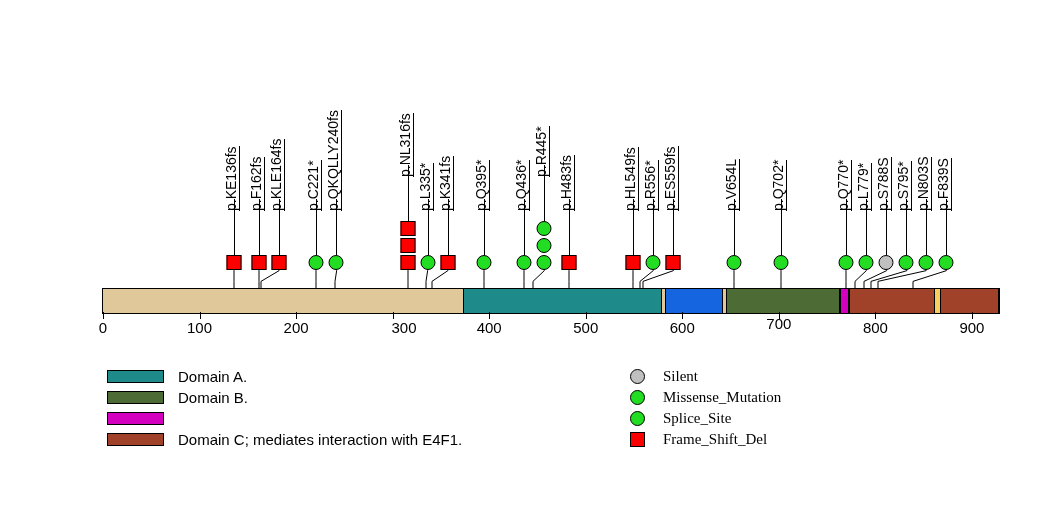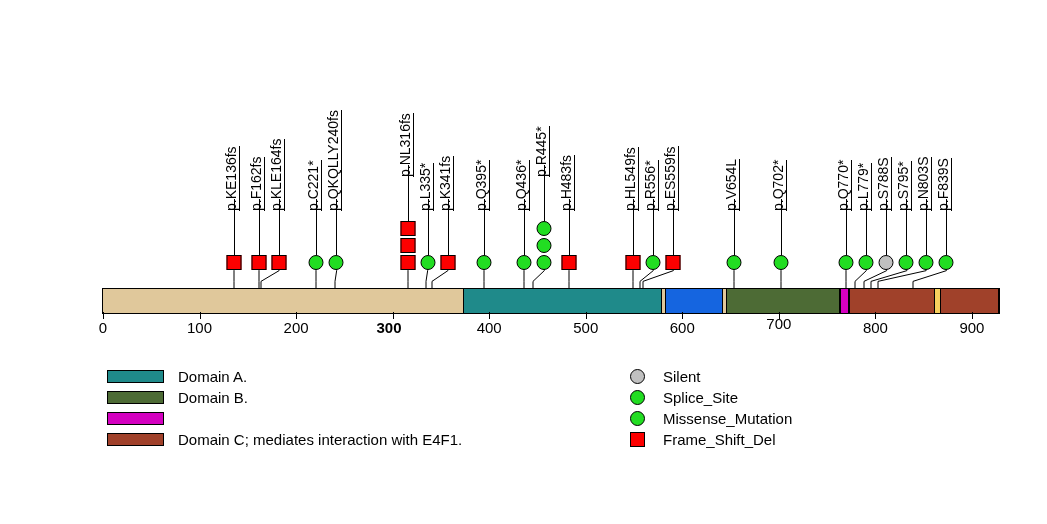--- a/index.html
+++ b/index.html
@@ -81,21 +81,21 @@
   }
   .mut-legend .legend-row{height:21px;}
   .mut-swatch{
     width:15px;height:15px;
     border:1px solid #000;
     box-sizing:border-box;
     flex:0 0 auto;
     margin-left:4px;
   }
   .mut-swatch.circle{border-radius:50%;}
-  .mut-legend .legend-text{margin-left:18px;}
+  .mut-legend .legend-text{margin-left:18px;font-family:Liberation Serif, serif;}
 </style>
 </head>
 <body>
 
 <div id="stage">
 
   <div class="bar" id="protein-bar" style="left: 102px; top: 288px; width: 897.984px;"></div>
 
   <div id="segments">
       <div class="seg" style="left: 463.132px; top: 289px; width: 198.893px; background: rgb(31, 138, 138);"></div>
@@ -107,21 +107,21 @@
     </div>
 
   <div id="axis">
       <div class="tick" style="left: 103px; top: 312px;"></div>
       <div class="tick-label" style="left: 103px; top: 320px;">0</div>
       <div class="tick" style="left: 199.55px; top: 312px;"></div>
       <div class="tick-label" style="left: 199.55px; top: 320px;">100</div>
       <div class="tick" style="left: 296.1px; top: 312px;"></div>
       <div class="tick-label" style="left: 296.1px; top: 320px;">200</div>
       <div class="tick" style="left: 392.65px; top: 312px;"></div>
-      <div class="tick-label" style="left: 389px; top: 320px; font-weight: bold;">300</div>
+      <div class="tick-label" style="left: 404px; top: 320px;">300</div>
       <div class="tick" style="left: 489.2px; top: 312px;"></div>
       <div class="tick-label" style="left: 489.2px; top: 320px;">400</div>
       <div class="tick" style="left: 585.75px; top: 312px;"></div>
       <div class="tick-label" style="left: 585.75px; top: 320px;">500</div>
       <div class="tick" style="left: 682.3px; top: 312px;"></div>
       <div class="tick-label" style="left: 682.3px; top: 320px;">600</div>
       <div class="tick" style="left: 778.85px; top: 312px;"></div>
       <div class="tick-label" style="left: 778.85px; top: 316px;">700</div>
       <div class="tick" style="left: 875.4px; top: 312px;"></div>
       <div class="tick-label" style="left: 875.4px; top: 320px;">800</div>
@@ -292,25 +292,25 @@
       </div>
     </div>
 
   <div class="legend mut-legend" id="mutation-legend" style="left:626px;top:366px;">
       <div class="legend-row">
         <div class="mut-swatch circle" style="background: rgb(192, 192, 192);"></div>
         <div class="legend-text">Silent</div>
       </div>
       <div class="legend-row">
         <div class="mut-swatch circle" style="background: rgb(34, 221, 34);"></div>
+        <div class="legend-text">Missense_Mutation</div>
+      </div>
+      <div class="legend-row">
+        <div class="mut-swatch circle" style="background: rgb(34, 221, 34);"></div>
         <div class="legend-text">Splice_Site</div>
-      </div>
-      <div class="legend-row">
-        <div class="mut-swatch circle" style="background: rgb(34, 221, 34);"></div>
-        <div class="legend-text">Missense_Mutation</div>
       </div>
       <div class="legend-row">
         <div class="mut-swatch" style="background: rgb(252, 0, 0);"></div>
         <div class="legend-text">Frame_Shift_Del</div>
       </div>
     </div>
 
 </div>
 
 </body></html>

